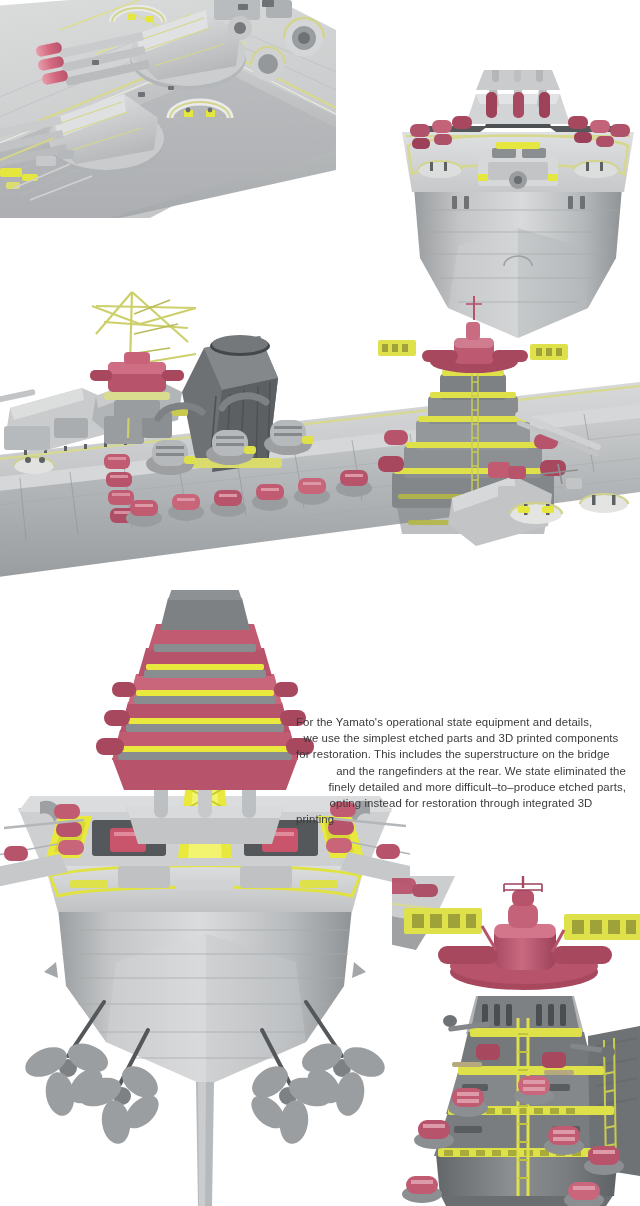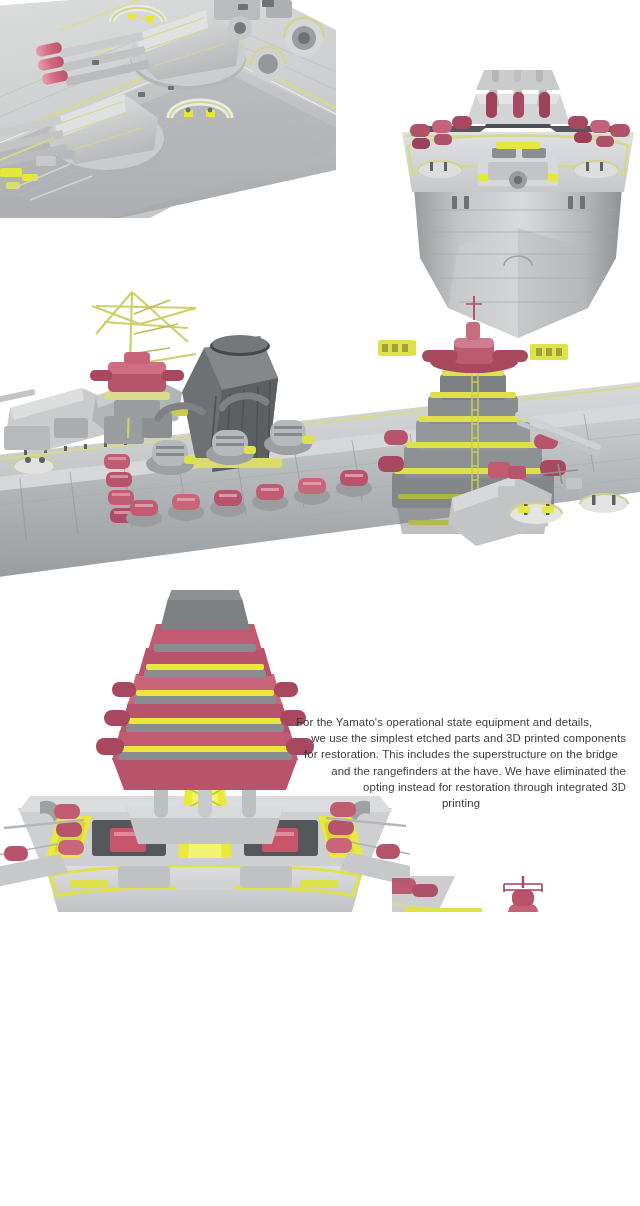--- a/index.html
+++ b/index.html
@@ -4,21 +4,21 @@
 <title>Yamato Model Render Sheet</title>
 <style>
   html,body{margin:0;padding:0;background:#ffffff;}
   body{
     font-family:"Liberation Sans","DejaVu Sans",sans-serif;
     -webkit-font-smoothing:antialiased;
   }
   .page{
     position:relative;
     width:640px;
-    height:912px;
+    height:1206px;
     background:#ffffff;
     overflow:hidden;
   }
 
   
   .panel{position:absolute;overflow:hidden;}
   .svgfill{width:100%;height:100%;display:block;}
 
   
   .caption{
@@ -29,22 +29,22 @@
     text-align:right;
     color:#3a3a3c;
     font-size:11.4px;
     line-height:16.2px;
     letter-spacing:.1px;
     z-index:40;
   }
   .caption p{margin:0;}
   .caption .ln{display:block;white-space:nowrap;}
   .caption .ln:nth-child(1){text-align:left;}
-  .caption .ln:nth-child(2){text-align:right;}
-  .caption .ln:nth-child(3){text-align:center;}
+  .caption .ln:nth-child(2){text-align:center;}
+  .caption .ln:nth-child(3){text-align:left;}
   .caption .ln:nth-child(4){text-align:right;}
   .caption .ln:nth-child(5){text-align:right;}
   .caption .ln:nth-child(6){text-align:center;}
   .caption .ln:nth-child(7){text-align:left;padding-right:46px;}
 </style>
 </head>
 <body>
 
 <div class="page">
 
@@ -1095,19 +1095,20 @@
         <rect x="152" y="194" width="30" height="5" rx="2"></rect>
       </g>
     </svg>
   </div>
 
   <div class="caption">
     <p>
       <span class="ln">For the Yamato's operational state equipment and details,</span>
       <span class="ln">we use the simplest etched parts and 3D printed components</span>
       <span class="ln">for restoration. This includes the superstructure on the bridge</span>
-      <span class="ln">and the rangefinders at the have. We have eliminated the</span>
+      <span class="ln">and the rangefinders at the rear. We state eliminated the</span>
+      <span class="ln">finely detailed and more difficult–to–produce etched parts,</span>
       <span class="ln">opting instead for restoration through integrated 3D</span>
       <span class="ln">printing</span>
     </p>
   </div>
 
 </div>
 
 </body></html>

